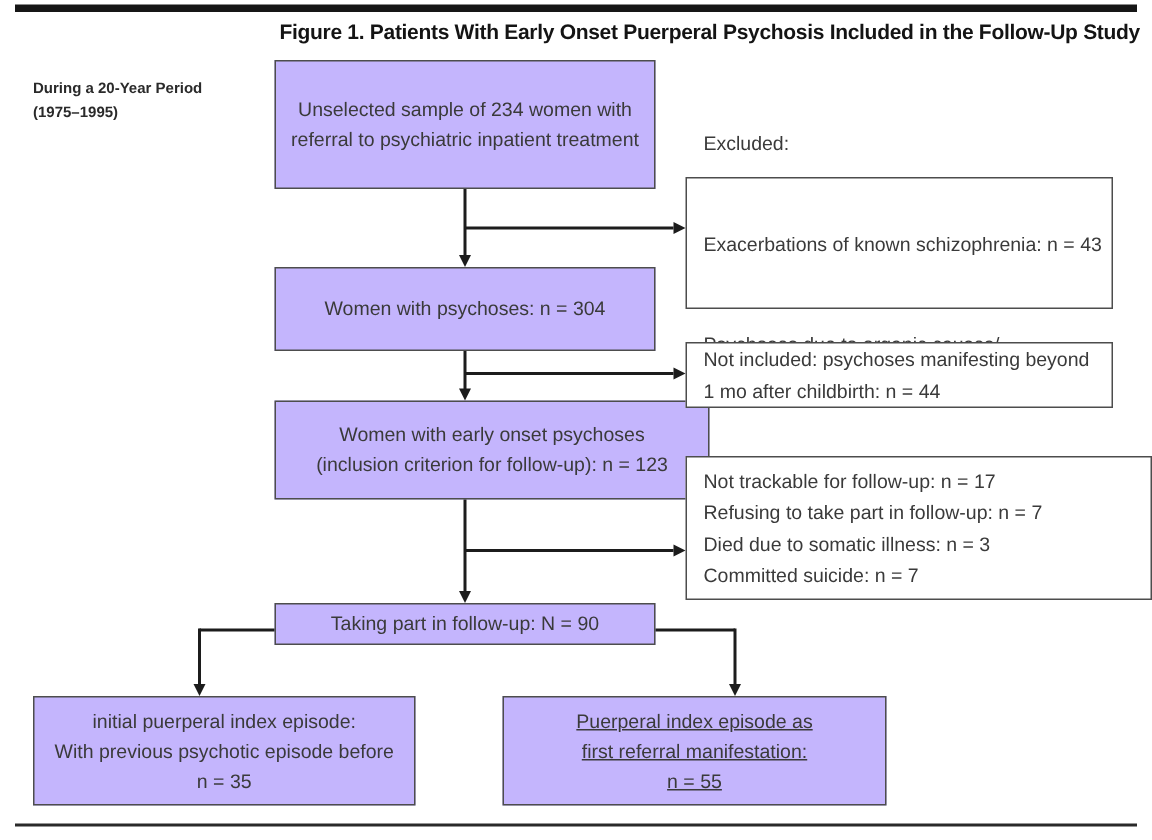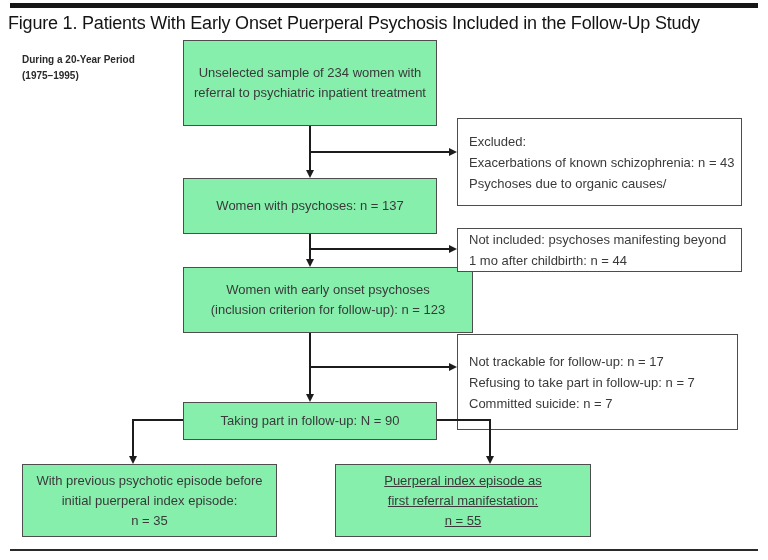--- a/index.html
+++ b/index.html
@@ -4,84 +4,84 @@
 <style>
   html,body{margin:0;padding:0;background:#ffffff;}
   #stage{
     position:relative;width:768px;height:560px;background:#ffffff;overflow:hidden;
     font-family:"Liberation Sans","DejaVu Sans",sans-serif;
   }
   .rule-thick{position:absolute;left:10px;top:3px;width:748px;height:5px;background:#161616;}
   .rule-thin{position:absolute;left:10px;top:549px;width:748px;height:2px;background:#2a2a2a;}
   .fig-title{
     position:absolute;left:8px;top:13px;width:752px;
-    font-size:18px;font-weight:400;color:#141414;letter-spacing:-0.2px;
+    font-size:14px;font-weight:700;color:#141414;letter-spacing:-0.2px;text-align:right;
   }
   .period{
     position:absolute;left:22px;top:52px;
     font-size:10px;font-weight:700;color:#2a2a2a;line-height:16px;
   }
   .box{
     position:absolute;box-sizing:border-box;border:1.4px solid #4d4d4d;
     display:flex;flex-direction:column;justify-content:center;
     font-size:13px;color:#3a3a3a;line-height:20px;
   }
-  .box.gray{background:#86efac;align-items:center;text-align:right;}
+  .box.gray{background:#c4b5fd;align-items:center;text-align:right;}
   .box.white{background:#ffffff;align-items:flex-start;text-align:left;padding-left:11px;padding-right:6px;line-height:21px;}
   .vline{position:absolute;width:1.5px;background:#1c1c1c;}
   .hline{position:absolute;height:1.5px;background:#1c1c1c;}
   .arr-down{position:absolute;width:0;height:0;border-left:4.5px solid transparent;border-right:4.5px solid transparent;border-top:8px solid #1c1c1c;}
   .arr-right{position:absolute;width:0;height:0;border-top:4.5px solid transparent;border-bottom:4.5px solid transparent;border-left:8px solid #1c1c1c;}
 
   
   #box-unselected{left:183px;top:40px;width:254px;height:86px;}
   #box-psychoses{left:183px;top:178px;width:254px;height:56px;}
   #box-earlyonset{left:183px;top:267px;width:290px;height:66px;}
-  #box-followup{left:183px;top:402px;width:254px;height:38px;}
+  #box-followup{left:183px;top:402px;width:254px;height:28px;}
   #box-previous{left:22px;top:464px;width:255px;height:73px;}
   #box-indexfirst{left:335px;top:464px;width:256px;height:73px;text-decoration:underline;}
   
-  #box-excluded{left:457px;top:118px;width:285px;height:88px;}
+  #box-excluded{left:457px;top:118px;width:285px;height:88px;gap:46px;}
   #box-notincluded{left:457px;top:228px;width:285px;height:44px;justify-content:space-between;}
-  #box-lost{left:457px;top:304px;width:281px;height:96px;margin-top:30px;}
+  #box-lost{left:457px;top:304px;width:311px;height:96px;}
 </style>
 </head>
 <body>
 
 <div id="stage">
 
   <div class="rule-thick"></div>
   <div class="fig-title">Figure 1. Patients With Early Onset Puerperal Psychosis Included in the Follow-Up Study</div>
 
   <div class="period">
     <div>During a 20-Year Period</div>
     <div>(1975–1995)</div>
   </div>
 
   <div class="box gray" id="box-unselected">
     <div>Unselected sample of 234 women with</div>
     <div>referral to psychiatric inpatient treatment</div>
   </div>
 
   <div class="box gray" id="box-psychoses">
-    <div>Women with psychoses: n = 137</div>
+    <div>Women with psychoses: n = 304</div>
   </div>
 
   <div class="box gray" id="box-earlyonset">
     <div>Women with early onset psychoses</div>
     <div>(inclusion criterion for follow-up): n = 123</div>
   </div>
 
   <div class="box gray" id="box-followup">
     <div>Taking part in follow-up: N = 90</div>
   </div>
 
   <div class="box gray" id="box-previous">
+    <div>initial puerperal index episode:</div>
     <div>With previous psychotic episode before</div>
-    <div>initial puerperal index episode:</div>
     <div>n = 35</div>
   </div>
 
   <div class="box gray" id="box-indexfirst">
     <div>Puerperal index episode as</div>
     <div>first referral manifestation:</div>
     <div>n = 55</div>
   </div>
 
   <div class="box white" id="box-excluded">
@@ -91,20 +91,21 @@
   </div>
 
   <div class="box white" id="box-notincluded">
     <div>Not included: psychoses manifesting beyond</div>
     <div>1 mo after childbirth: n = 44</div>
   </div>
 
   <div class="box white" id="box-lost">
     <div>Not trackable for follow-up: n = 17</div>
     <div>Refusing to take part in follow-up: n = 7</div>
+    <div>Died due to somatic illness: n = 3</div>
     <div>Committed suicide: n = 7</div>
   </div>
 
   <div class="vline" style="left:309.2px;top:126px;height:45px;"></div>
   <div class="arr-down" style="left:305.5px;top:170px;"></div>
   <div class="hline" style="left:310px;top:151px;width:139px;"></div>
   <div class="arr-right" style="left:449px;top:147.5px;"></div>
 
   <div class="vline" style="left:309.2px;top:234px;height:26px;"></div>
   <div class="arr-down" style="left:305.5px;top:259px;"></div>

